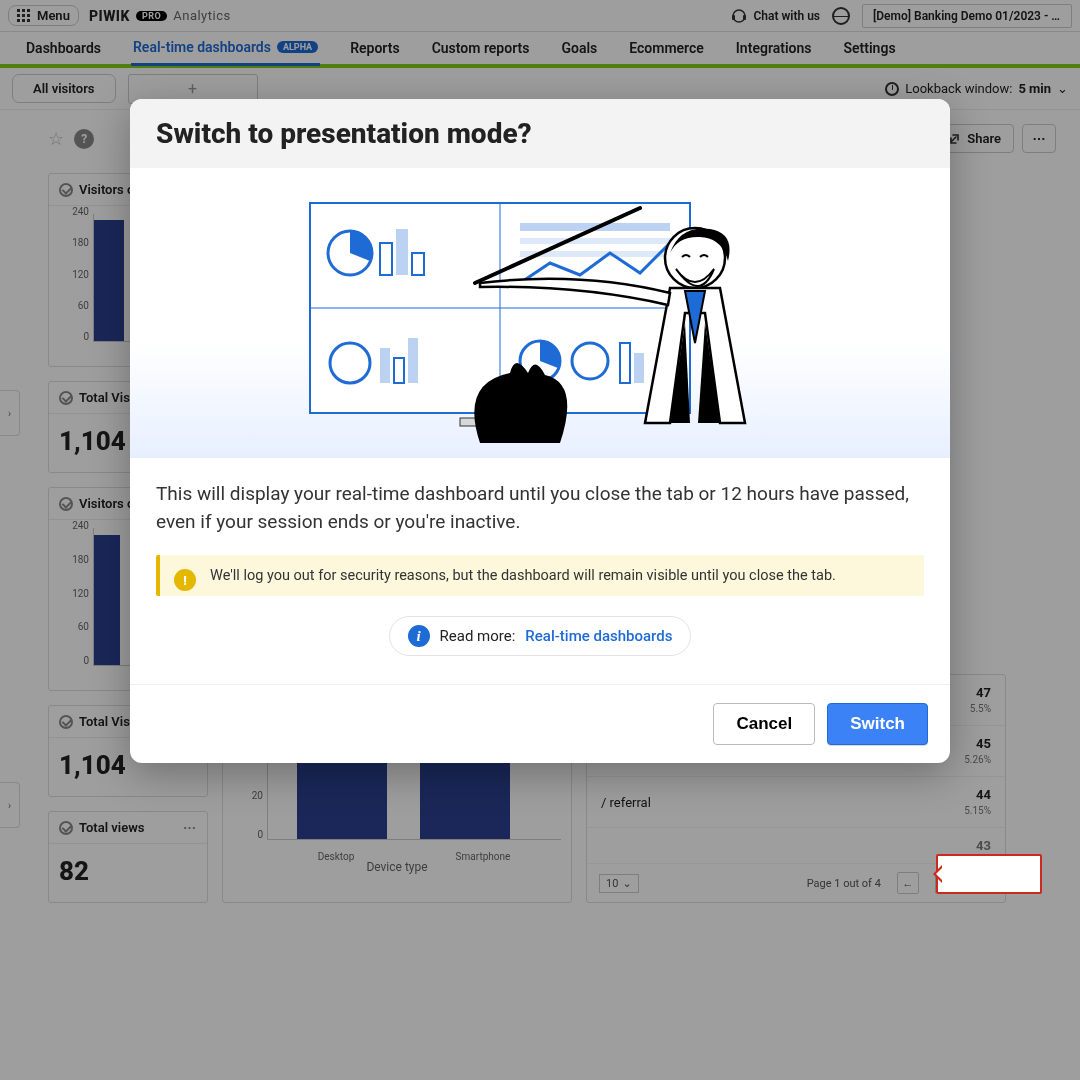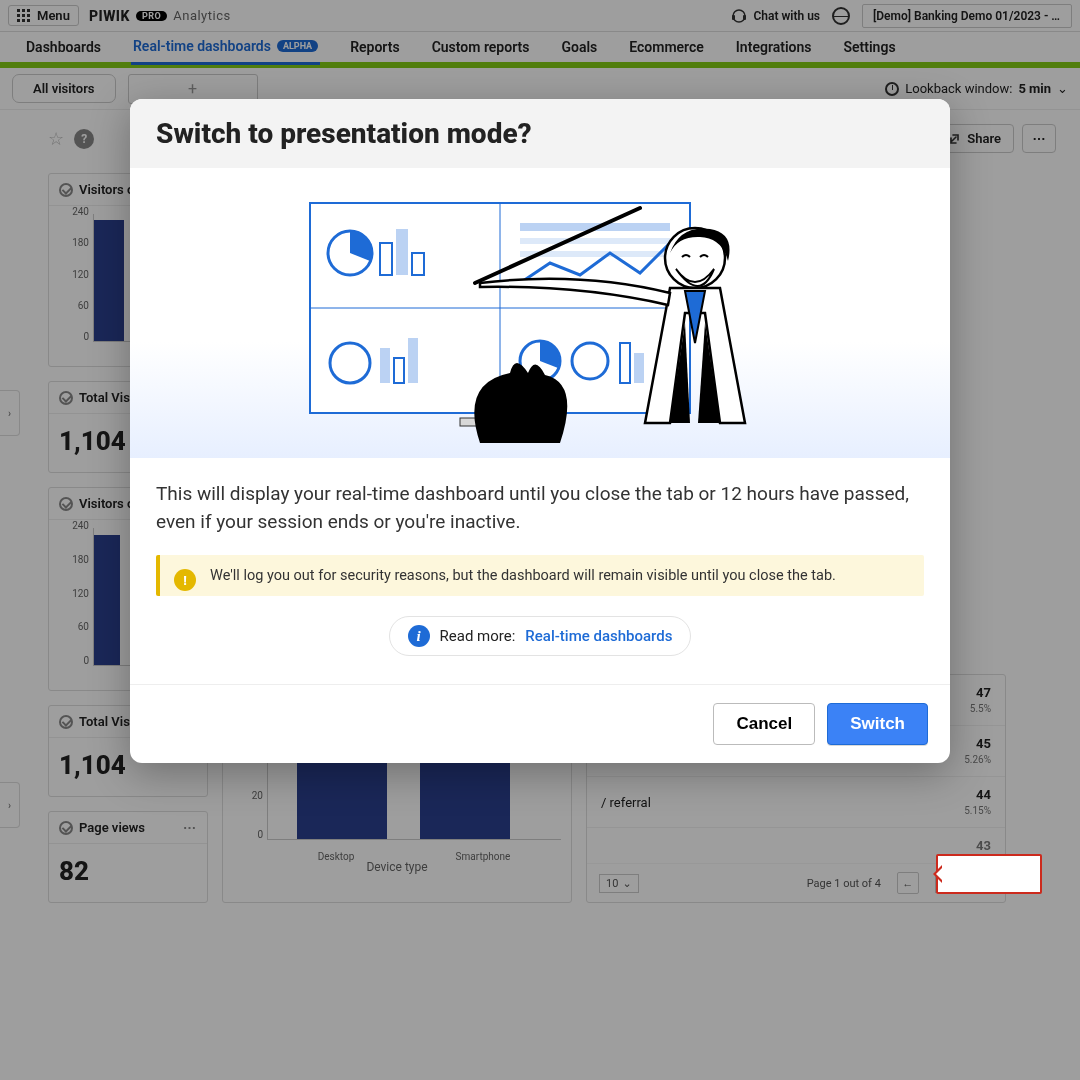--- a/index.html
+++ b/index.html
@@ -1,30 +1,30 @@
 <!DOCTYPE html>
 <html><head>
 <meta charset="utf-8">
 <style>
   * { box-sizing: border-box; }
   body { margin:0; font-family: -apple-system, BlinkMacSystemFont, "Segoe UI", Roboto, Arial, sans-serif; background:#fff; color:#222; width:1080px; height:1080px; overflow:hidden; position:relative; }
   .topbar { display:flex; align-items:center; height:32px; border-bottom:1px solid #ddd; padding:0 8px; gap:10px; font-size:13px; }
-  .menu-btn { display:flex; align-items:center; gap:6px; border:1px solid #ccc; border-radius:3px; padding:2px 8px; font-weight:600; background:#fff; }
+  .menu-btn { display:flex; align-items:center; gap:6px; border:1px solid #ccc; border-radius:8px; padding:2px 8px; font-weight:600; background:#fff; }
   .apps-icon { width:14px; height:14px; display:grid; grid-template-columns:repeat(3,3px); grid-template-rows:repeat(3,3px); gap:2px; }
   .apps-icon span { background:#333; }
   .brand { font-weight:800; letter-spacing:0.5px; font-size:14px; display:flex; align-items:center; gap:6px;}
   .brand .pro { background:#000; color:#fff; border-radius:10px; padding:0 6px; font-size:9px; font-weight:700;}
   .brand-sub { color:#666; font-weight:400; font-size:13px;}
   .top-right { margin-left:auto; display:flex; align-items:center; gap:12px; }
   .chat { display:flex; align-items:center; gap:6px; font-weight:600; font-size:12px;}
   .globe { width:18px; height:18px; border:2px solid #333; border-radius:50%; position:relative; }
   .globe:before { content:""; position:absolute; left:0; right:0; top:50%; border-top:1px solid #333;}
   .switcher { border:1px solid #ccc; padding:4px 10px; font-size:12px; font-weight:600; width:210px; white-space:nowrap; overflow:hidden; text-overflow:ellipsis; border-radius:2px; }
 
-  .nav { display:flex; align-items:center; height:36px; border-bottom:6px solid #84cc16; padding:0 24px; gap:28px; font-size:14px; font-weight:600; color:#222;}
+  .nav { display:flex; align-items:center; height:36px; border-bottom:4px solid #84cc16; padding:0 24px; gap:28px; font-size:14px; font-weight:600; color:#222;}
   .nav .tab { padding:0 2px; height:36px; display:flex; align-items:center; gap:6px;}
   .nav .tab.active { color:#1e6bd6; border-bottom:3px solid #1e6bd6; }
   .alpha { background:#1e6bd6; color:#fff; font-size:9px; padding:1px 6px; border-radius:8px; font-weight:700;}
 
   .toolbar { display:flex; align-items:center; height:42px; padding:0 12px; border-bottom:1px solid #eee; gap:12px;}
   .pill { border:1px solid #ccc; border-radius:7px; padding:6px 20px; font-size:13px; font-weight:600; background:#fff;}
   .addtab { border:1px solid #ccc; border-radius:3px; width:130px; height:30px; display:flex; align-items:center; justify-content:center; color:#999;}
   .lookback { margin-left:auto; display:flex; align-items:center; gap:6px; font-size:13px;}
   .clock { width:14px;height:14px;border:2px solid #333;border-radius:50%;position:relative;}
   .clock:after{content:"";position:absolute;left:50%;top:15%;width:1px;height:5px;background:#333;}
@@ -236,21 +236,21 @@
       <div class="card">
         <div class="card-h">
           <span class="check"></span>
           <span>Total Visitors</span>
         </div>
         <div class="bignum">1,104</div>
       </div>
       <div class="card">
         <div class="card-h">
           <span class="check"></span>
-          <span>Page views</span>
+          <span>Total views</span>
           <span class="dots">⋯</span>
         </div>
         <div class="bignum">82</div>
       </div>
     </div>
 
     <div class="card" style="align-self:end;height:230px;">
       <div class="bar-plot" style="height:190px;">
         <div class="yaxis">
             <span>80</span>

